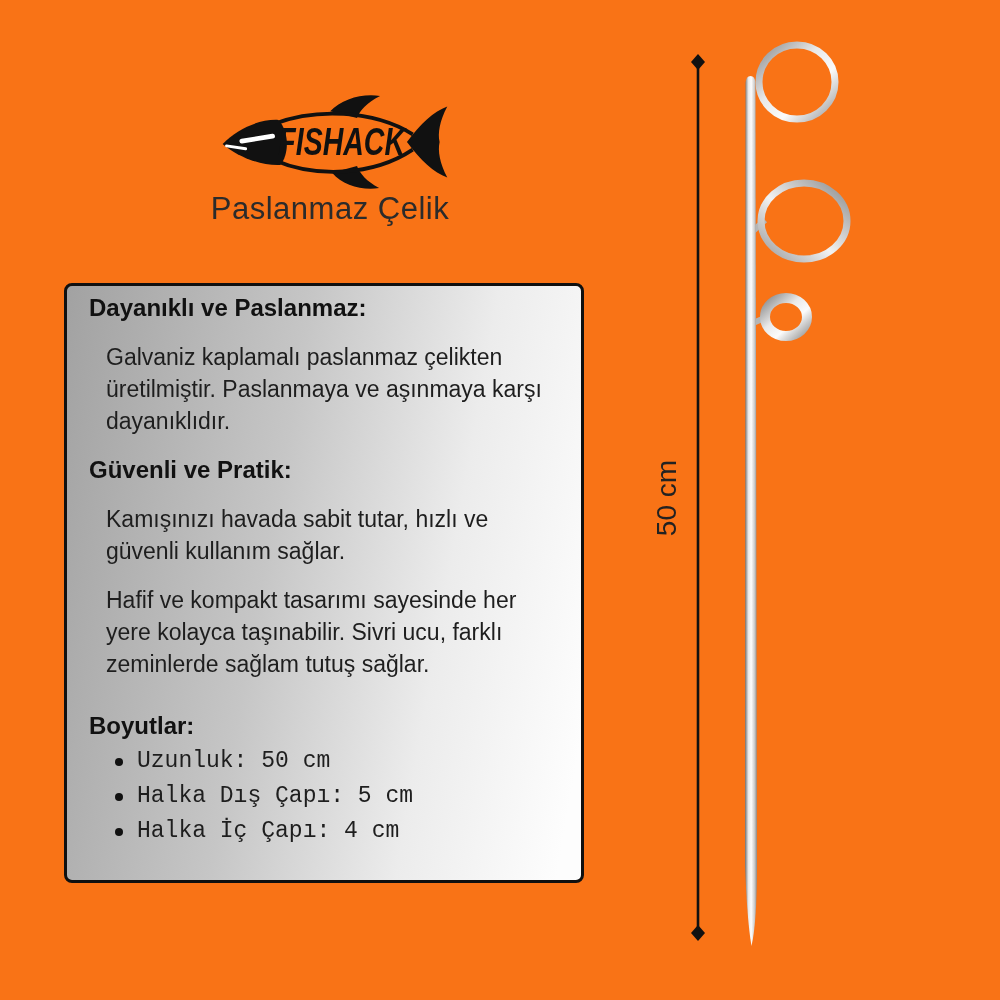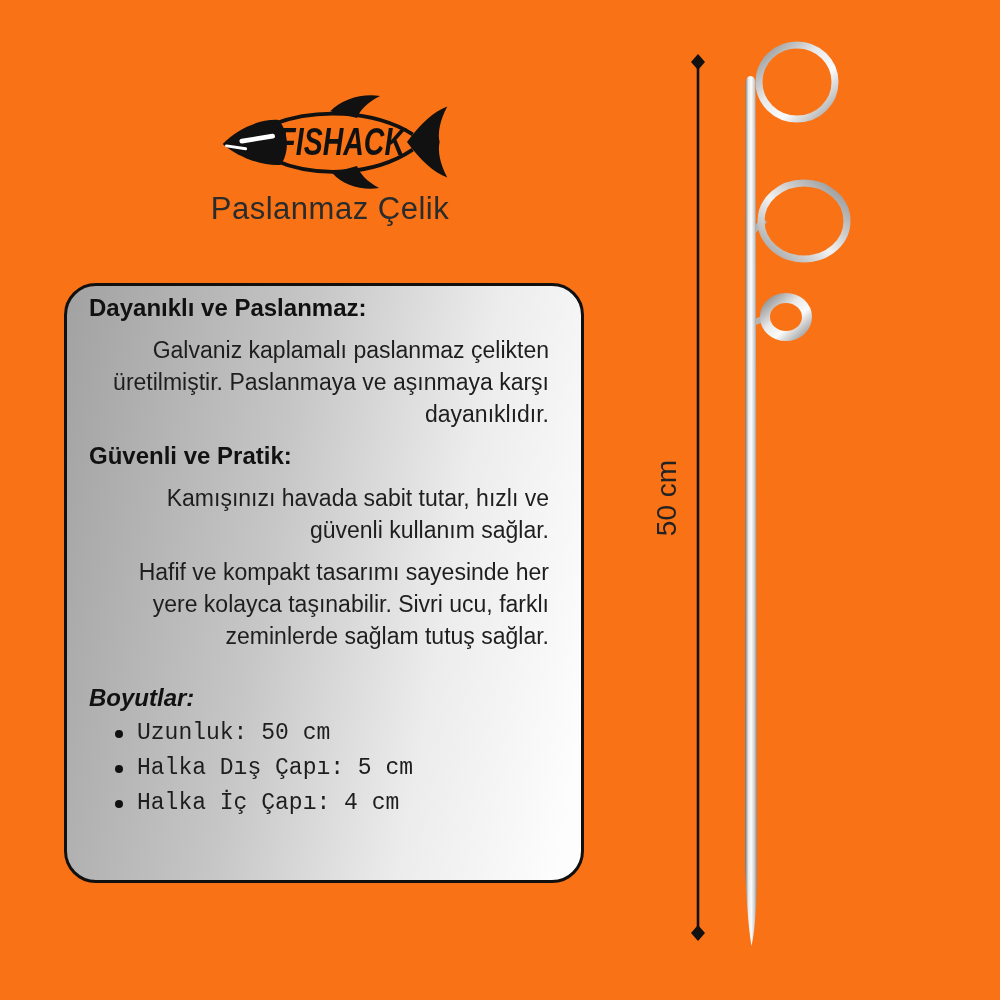--- a/index.html
+++ b/index.html
@@ -10,27 +10,27 @@
   
   .logo{position:absolute;left:216px;top:94px;width:236px;height:96px;}
   
   .title{
     position:absolute;left:70px;top:192px;width:520px;text-align:center;
     font-size:31px;line-height:33px;color:#2b2b2b;letter-spacing:.5px;
   }
   
   .info-box{
     position:absolute;left:64px;top:283px;width:520px;height:600px;box-sizing:border-box;
-    border:3px solid #101010;border-radius:32px;
+    border:3px solid #101010;border-radius:8px;
     background:linear-gradient(100deg,#a2a2a2 0%,#c6c6c6 40%,#ececec 70%,#fdfdfd 96%);
     padding:6px 22px 0 22px;
   }
   .info-box h3{margin:0;font-size:24px;line-height:32px;font-weight:700;color:#111;}
-  .info-box p{margin:10px;font-size:23px;line-height:32px;color:#1e1e1e;text-align:right;}
-  .dims-heading{margin-top:30px !important;font-style:italic;}
+  .info-box p{margin:17px;font-size:23px;line-height:32px;color:#1e1e1e;}
+  .dims-heading{margin-top:30px !important;}
   .dims-list{list-style:none;margin:2px 0 0 0;padding:0 0 0 24px;}
   .dims-list li{
     position:relative;font-size:23px;line-height:35px;padding-left:24px;color:#1e1e1e;font-family:Liberation Mono, monospace;
   }
   .dims-list li::before{
     content:"";position:absolute;left:2px;top:14px;width:8px;height:8px;border-radius:50%;background:#111;
   }
   
   .art{position:absolute;left:0;top:0;width:1000px;height:1000px;}
   .dim-label{

